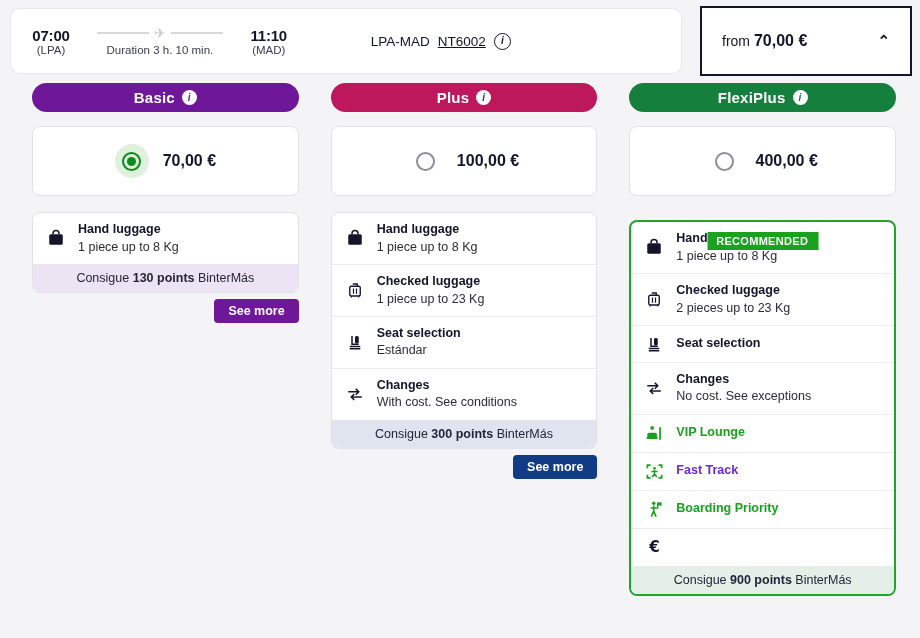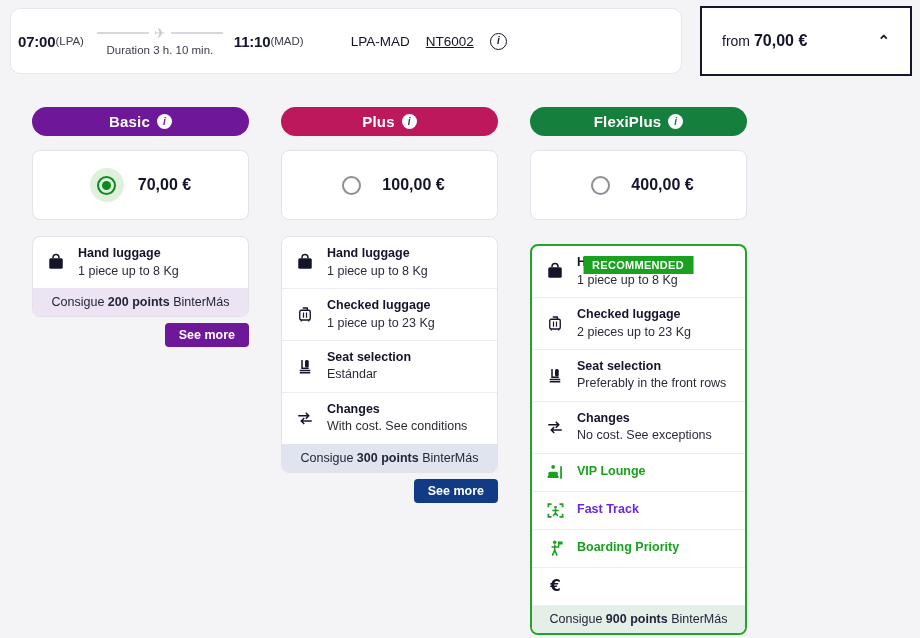--- a/index.html
+++ b/index.html
@@ -10,45 +10,45 @@
     color:#14142b;
     overflow:hidden;
     position:relative;
   }
   .flight-bar{
     position:absolute;left:10px;top:8px;width:672px;height:66px;
     background:#ffffff;border:1px solid #e7e7ec;border-radius:10px;
     display:flex;align-items:center;
     box-sizing:border-box;
   }
-  .seg{display:flex;align-items:center;justify-content:center;}
+  .seg{display:flex;flex-direction:column;align-items:center;justify-content:center;}
   .seg .time{font-size:15px;font-weight:bold;letter-spacing:-0.2px;}
   .seg .code{font-size:11.5px;color:#3c3c4c;margin-top:0;}
   .mid{display:flex;flex-direction:column;align-items:center;justify-content:center;margin:0 6px;}
   .line-row{display:flex;align-items:center;}
   .ln{width:52px;height:2px;background:#d7d7dd;}
   .plane{color:#c9c9d1;font-size:14px;margin:0 5px;line-height:1;}
   .dur{font-size:11.5px;color:#3c3c4c;margin-top:4px;white-space:nowrap;}
-  .route{display:flex;align-items:center;margin-left:42px;gap:16px;font-size:13.5px;}
+  .route{display:flex;align-items:center;margin-left:62px;gap:8px;font-size:13.5px;}
   .route .fn{text-decoration:underline;}
   .info-dark{
     width:15px;height:15px;border-radius:50%;border:1.6px solid #14142b;
     display:inline-flex;align-items:center;justify-content:center;
     font-size:10px;font-weight:bold;font-style:italic;line-height:1;
   }
   .from-box{
     position:absolute;right:8px;top:6px;width:212px;height:70px;
     background:#ffffff;border:2.5px solid #14142b;border-radius:0;
     display:flex;align-items:center;justify-content:space-between;
     padding:0 20px;box-sizing:border-box;
   }
   .from-box .lbl{font-size:14px;}
   .from-box .lbl b{font-size:16px;}
   .chev{font-size:15px;font-weight:bold;}
-  .cols{position:absolute;left:0;top:107px;width:747px;display:flex;}
+  .cols{position:absolute;left:0;top:83px;width:896px;display:flex;}
   .col{width:277px;margin-left:32px;position:relative;}
   .col:first-child{margin-left:32px;}
   .hdr{
     height:29px;border-radius:15px;color:#fff;
     display:flex;align-items:center;justify-content:center;gap:7px;
     font-size:15px;font-weight:bold;letter-spacing:.2px;
   }
   .info-light{
     width:15px;height:15px;border-radius:50%;background:#fff;
     display:inline-flex;align-items:center;justify-content:center;
@@ -143,21 +143,21 @@
               <svg width="18" height="18" viewBox="0 0 24 24">
                 <path d="M8 7V6a4 4 0 0 1 8 0v1" fill="none" stroke="#14142b" stroke-width="2"></path>
                 <rect x="3" y="7" width="18" height="14" rx="2" fill="#14142b"></rect>
               </svg>
             </div>
             <div class="txt">
               <div class="t">Hand luggage</div>
               <div class="s">1 piece up to 8 Kg</div>
             </div>
           </div>
-          <div class="points" style="background: rgb(236, 228, 242);"><span>Consigue </span><b>200 points</b><span> BinterMás</span></div>
+          <div class="points" style="background: rgb(236, 228, 242);"><span>Consigue </span><b>130 points</b><span> BinterMás</span></div>
         </div>
       </div>
       <div class="btnrow">
         <div class="btn" style="background: rgb(111, 23, 153);">See more</div>
       </div>
     </div>
     <div class="col">
       <div class="hdr" style="background: #be185d;">
         <span>Plus</span>
         <span class="info-light" style="color: rgb(18, 59, 134);">i</span>
@@ -269,21 +269,20 @@
           <div class="row">
             <div class="ico">
               <svg width="18" height="18" viewBox="0 0 24 24">
                 <rect x="12" y="4" width="5" height="10" rx="2" fill="#14142b"></rect>
                 <path d="M8 4v11h9" fill="none" stroke="#14142b" stroke-width="2"></path>
                 <path d="M5 18h14M5 21h14" stroke="#14142b" stroke-width="1.8"></path>
               </svg>
             </div>
             <div class="txt">
               <div class="t">Seat selection</div>
-              <div class="s">Preferably in the front rows</div>
             </div>
           </div>
           <div class="row">
             <div class="ico">
               <svg width="20" height="18" viewBox="0 0 24 24">
                 <path d="M3 9h14M13 5l4 4-4 4" fill="none" stroke="#14142b" stroke-width="2"></path>
                 <path d="M21 16H7M11 12l-4 4 4 4" fill="none" stroke="#14142b" stroke-width="2"></path>
               </svg>
             </div>
             <div class="txt">

